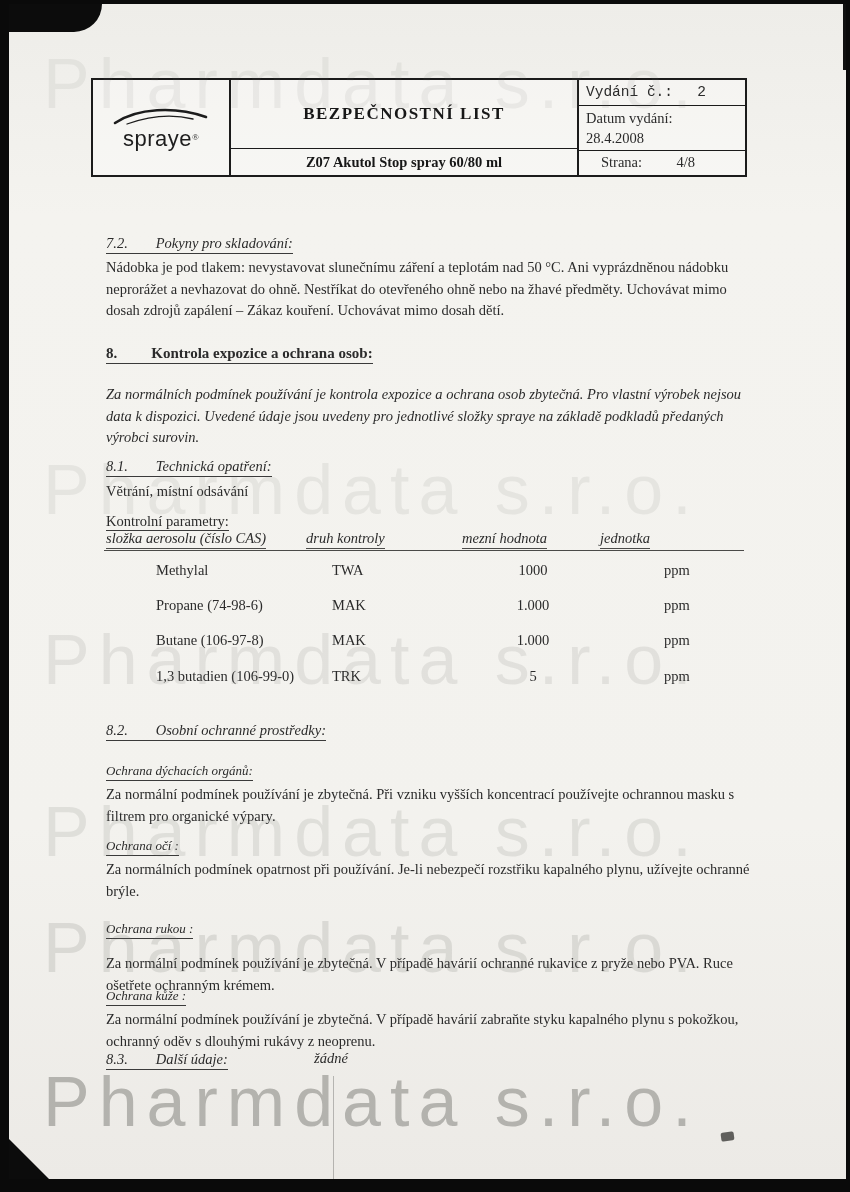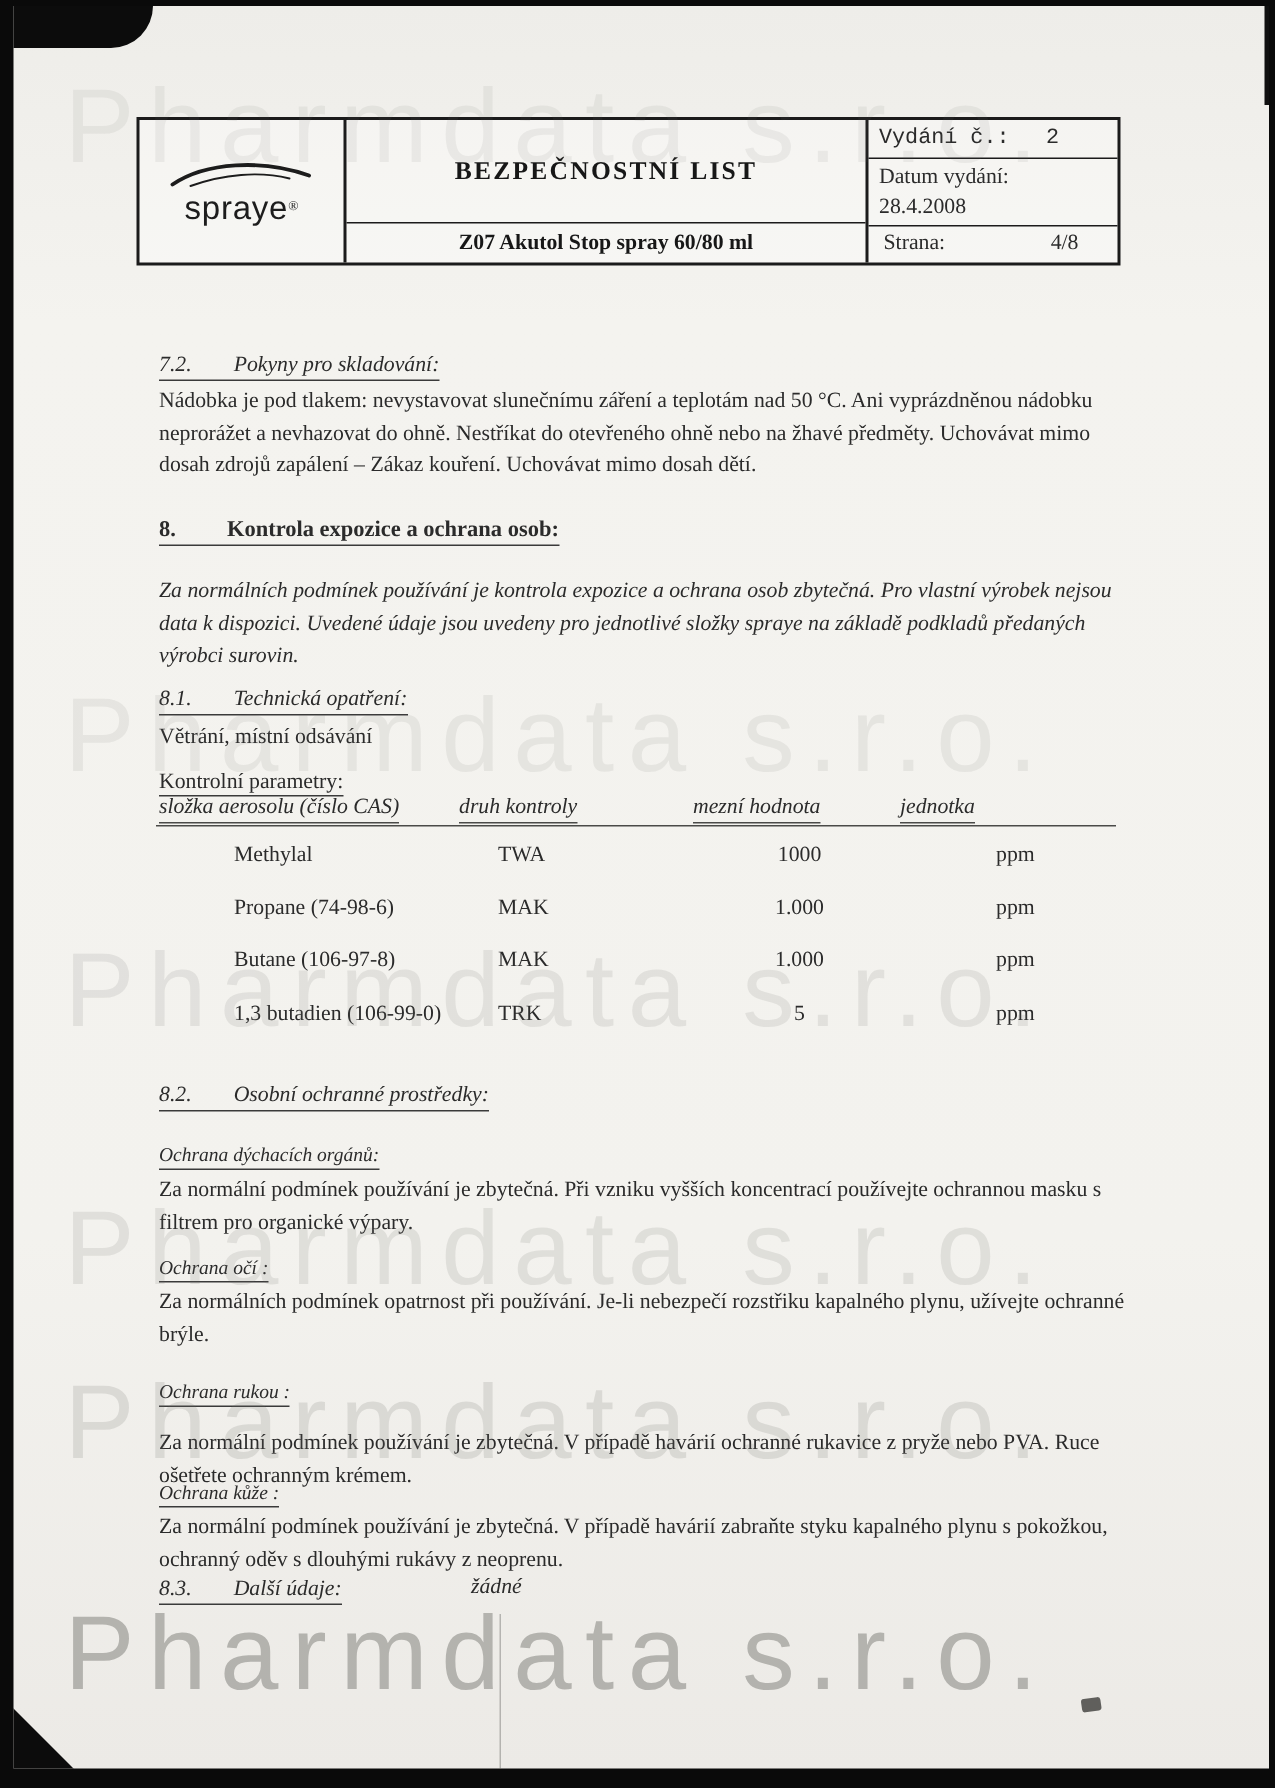--- a/index.html
+++ b/index.html
@@ -36,22 +36,22 @@
   .logo-text { font-family:"Liberation Sans","DejaVu Sans",sans-serif; font-size:22px; color:#1d1d1d; letter-spacing:.5px; }
   .reg { font-size:9px; vertical-align:super; color:#1d1d1d; }
   .mid-col { flex:1; display:flex; flex-direction:column; border-right:2px solid #1b1b1b; }
   .title-cell { flex:1; display:flex; align-items:center; justify-content:center; font-weight:bold; font-size:17px; letter-spacing:1.5px; color:#171717; }
   .product-cell { height:27px; border-top:1.5px solid #1b1b1b; display:flex; align-items:center; justify-content:center; font-weight:bold; font-size:14.5px; color:#171717; }
   .right-col { width:166px; display:flex; flex-direction:column; font-size:14.5px; }
   .r1 { height:26px; border-bottom:1.5px solid #1b1b1b; display:flex; align-items:center; padding:0 7px;font-family:Liberation Mono, monospace; }
   .r1 .val { margin-left:auto; margin-right:32px; }
   .r2 { flex:1; padding:2px 7px; line-height:20px; }
   .r2 span { display:block; }
-  .r3 { height:26px; border-top:1.5px solid #1b1b1b; display:flex; align-items:center; padding:0 10px; }
-  .r3 .val { margin-left:auto; margin-right:16px; }
+  .r3 { height:26px; border-top:1.5px solid #1b1b1b; display:flex; align-items:center; padding:0 22px; }
+  .r3 .val { margin-left:auto; margin-right:28px; }
 
   
   .abs { position:absolute; z-index:3; }
   .para { width:644px; font-size:14.5px; line-height:21.5px; }
   .italic { font-style:italic; }
   .hw { display:inline-block; border-bottom:1px solid #3a3a3a; padding-bottom:1px; font-size:14.5px; }
   .hw .num { padding-right:28px; }
   .h-it { font-style:italic;text-align:right; }
   .h-bold { font-weight:bold; font-size:15px; }
   .h-bold .num { padding-right:34px; }

